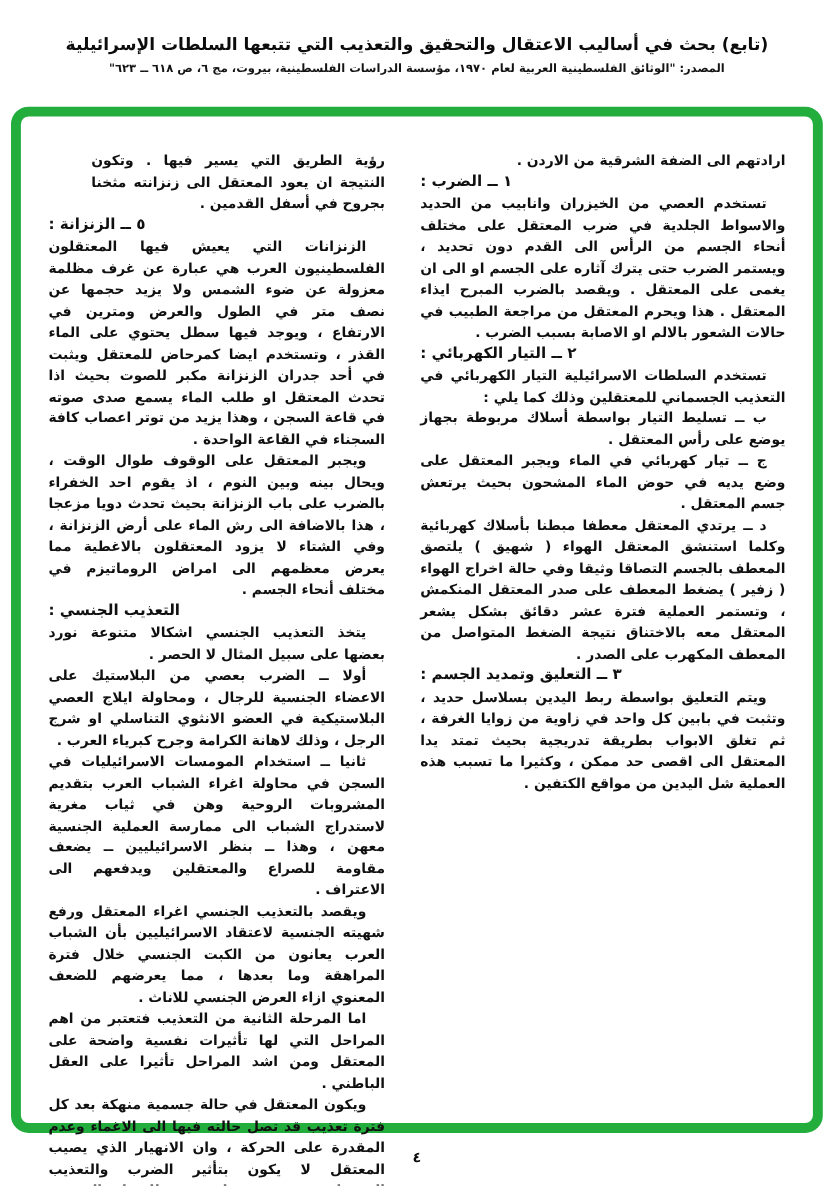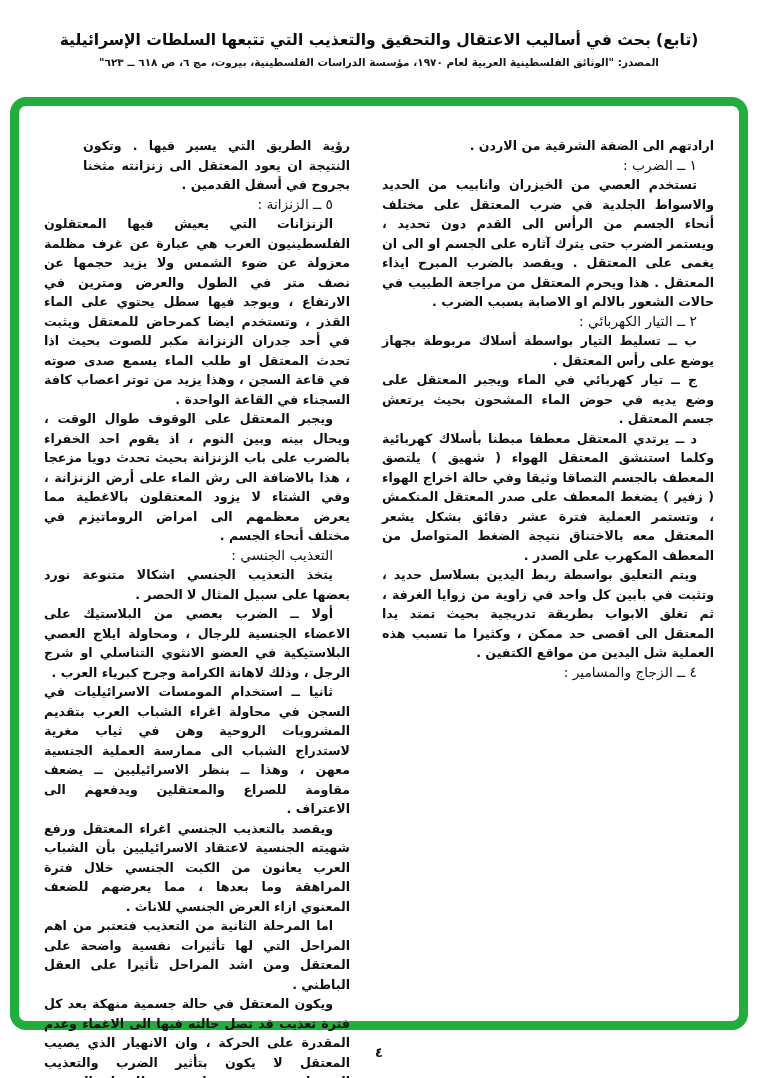--- a/index.html
+++ b/index.html
@@ -62,24 +62,24 @@
   }
   .col-right { flex: 0 0 332px; }
   .col-left  { flex: 1 1 auto; }
   p.block {
     margin: 0;
     text-indent: 17px;
   }
   p.cont { text-indent: 0; margin-left: 39px; }
   .h {
     font-size: 13.8px;
-    font-weight: normal;
+    font-weight: bold;
     text-indent: 15px;
     margin: 1px 0 1px 0;
-    text-align: right;
+    text-align: left;
   }
   .h-flush { text-indent: 0; }
   .pagenum {
     position: absolute;
     bottom: 18px;
     left: 0;
     right: 0;
     text-align: center;
     font-size: 13px;
     font-weight: bold;
@@ -97,25 +97,26 @@
   </div>
 
   <div class="frame">
     <div class="columns">
 
       <div class="col col-right">
         <p class="block cont">ارادتهم الى الضفة الشرقية من الاردن .</p>
         <p class="block h">١ ــ الضرب :</p>
         <p class="block">تستخدم العصي من الخيزران وانابيب من الحديد والاسواط الجلدية في ضرب المعتقل على مختلف أنحاء الجسم من الرأس الى القدم دون تحديد ، ويستمر الضرب حتى يترك آثاره على الجسم او الى ان يغمى على المعتقل . ويقصد بالضرب المبرح ايذاء المعتقل . هذا ويحرم المعتقل من مراجعة الطبيب في حالات الشعور بالالم او الاصابة بسبب الضرب .</p>
         <p class="block h">٢ ــ التيار الكهربائي :</p>
+        <p class="block">تستخدم السلطات الاسرائيلية التيار الكهربائي في التعذيب الجسماني للمعتقلين وذلك كما يلي :</p>
         <p class="block">ب ــ تسليط التيار بواسطة أسلاك مربوطة بجهاز يوضع على رأس المعتقل .</p>
         <p class="block">ج ــ تيار كهربائي في الماء ويجبر المعتقل على وضع يديه في حوض الماء المشحون بحيث يرتعش جسم المعتقل .</p>
         <p class="block">د ــ يرتدي المعتقل معطفا مبطنا بأسلاك كهربائية وكلما استنشق المعتقل الهواء ( شهيق ) يلتصق المعطف بالجسم التصاقا وثيقا وفي حالة اخراج الهواء ( زفير ) يضغط المعطف على صدر المعتقل المنكمش ، وتستمر العملية فترة عشر دقائق بشكل يشعر المعتقل معه بالاختناق نتيجة الضغط المتواصل من المعطف المكهرب على الصدر .</p>
+        <p class="block h">٣ ــ التعليق وتمديد الجسم :</p>
         <p class="block">ويتم التعليق بواسطة ربط اليدين بسلاسل حديد ، وتثبت في بابين كل واحد في زاوية من زوايا الغرفة ، ثم تغلق الابواب بطريقة تدريجية بحيث تمتد يدا المعتقل الى اقصى حد ممكن ، وكثيرا ما تسبب هذه العملية شل اليدين من مواقع الكتفين .</p>
-        <p class="block h">٤ ــ الزجاج والمسامير :</p>
       </div>
 
       <div class="col col-left">
         <p class="block cont">رؤية الطريق التي يسير فيها . وتكون النتيجة ان يعود المعتقل الى زنزانته مثخنا بجروح في أسفل القدمين .</p>
         <p class="block h">٥ ــ الزنزانة :</p>
         <p class="block">الزنزانات التي يعيش فيها المعتقلون الفلسطينيون العرب هي عبارة عن غرف مظلمة معزولة عن ضوء الشمس ولا يزيد حجمها عن نصف متر في الطول والعرض ومترين في الارتفاع ، ويوجد فيها سطل يحتوي على الماء القذر ، وتستخدم ايضا كمرحاض للمعتقل ويثبت في أحد جدران الزنزانة مكبر للصوت بحيث اذا تحدث المعتقل او طلب الماء يسمع صدى صوته في قاعة السجن ، وهذا يزيد من توتر اعصاب كافة السجناء في القاعة الواحدة .</p>
         <p class="block">ويجبر المعتقل على الوقوف طوال الوقت ، ويحال بينه وبين النوم ، اذ يقوم احد الخفراء بالضرب على باب الزنزانة بحيث تحدث دويا مزعجا ، هذا بالاضافة الى رش الماء على أرض الزنزانة ، وفي الشتاء لا يزود المعتقلون بالاغطية مما يعرض معظمهم الى امراض الروماتيزم في مختلف أنحاء الجسم .</p>
         <p class="block h h-flush">التعذيب الجنسي :</p>
         <p class="block">يتخذ التعذيب الجنسي اشكالا متنوعة نورد بعضها على سبيل المثال لا الحصر .</p>
         <p class="block">أولا ــ الضرب بعصي من البلاستيك على الاعضاء الجنسية للرجال ، ومحاولة ايلاج العصي البلاستيكية في العضو الانثوي التناسلي او شرج الرجل ، وذلك لاهانة الكرامة وجرح كبرياء العرب .</p>

